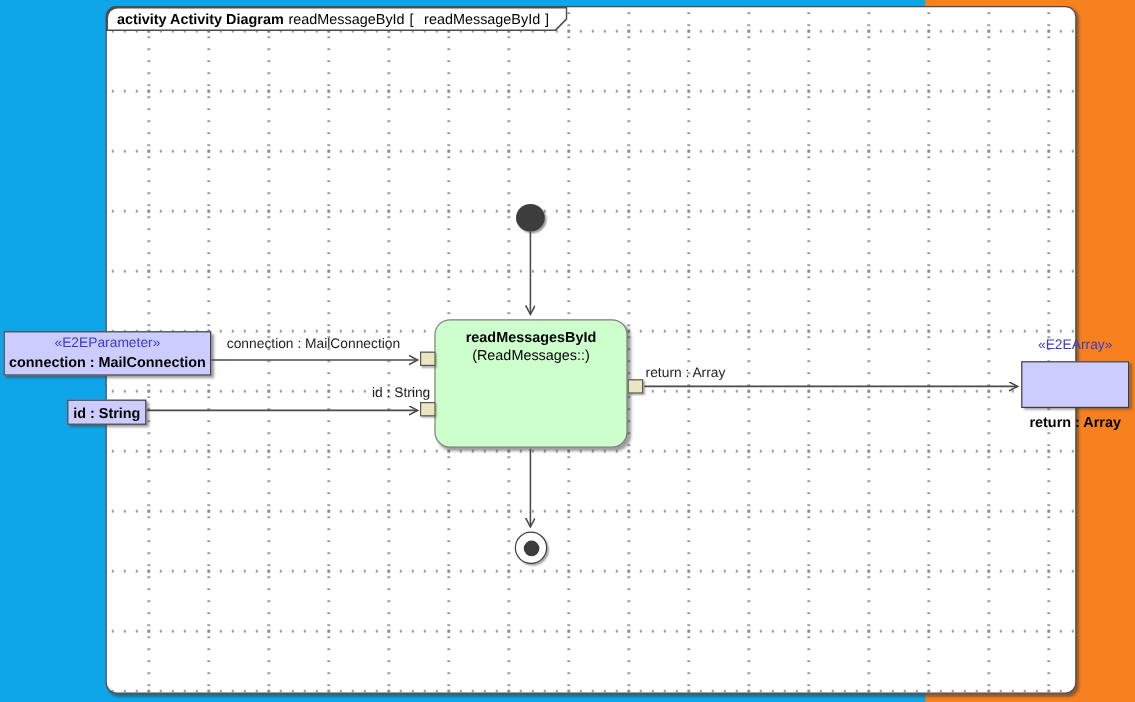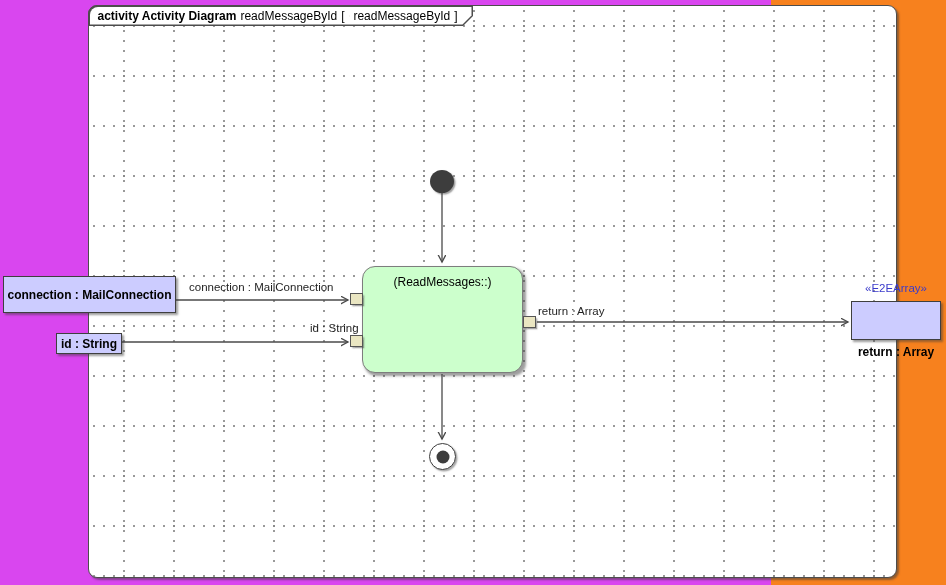--- a/index.html
+++ b/index.html
@@ -2,21 +2,21 @@
 <html><head>
 <meta charset="utf-8">
 <style>
   * { margin: 0; padding: 0; box-sizing: border-box; }
   html, body { width: 946px; height: 585px; }
   body {
     font-family: "Liberation Sans", "DejaVu Sans", sans-serif;
     background: #f7811e;
     overflow: hidden;
   }
-  #stage { position: relative; width: 771px; height: 585px; background: #d946ef; }
+  #stage { position: relative; width: 771px; height: 585px; background: #0ea5e9; }
 
   
   #canvas {
     position: absolute; left: 88px; top: 5px; width: 809px; height: 573px;
     background-color: #ffffff;
     background-image:
       radial-gradient(circle, #8a8a8a 1.1px, transparent 1.3px),
       radial-gradient(circle, #9a9a9a 0.9px, transparent 1.1px),
       radial-gradient(circle, #9a9a9a 0.9px, transparent 1.1px);
     background-size: 50px 50px, 10px 50px, 50px 10px;
@@ -140,32 +140,34 @@
         <rect x="10.5" y="9.5" width="3.5" height="2.5" fill="#f6c7a0" stroke="#c77f2a"></rect>
       </svg>
       <span class="frame-name">readMessageById</span>
       <span class="frame-name">]</span>
     </div>
   </div>
 
   <div class="initial-node"></div>
 
   <div class="action-node">
+    <div class="action-title">readMessagesById</div>
     <div class="action-sub">(ReadMessages::)</div>
   </div>
 
   <div class="pin" id="pin-connection"></div>
   <div class="pin" id="pin-id"></div>
   <div class="pin" id="pin-return"></div>
 
   <div class="edge-label" id="label-connection">connection : MailConnection</div>
   <div class="edge-label" id="label-id">id : String</div>
   <div class="edge-label" id="label-return">return : Array</div>
 
   <div class="obj-node" id="node-param-connection">
+    <div class="obj-stereotype">«E2EParameter»</div>
     <div class="obj-name">connection : MailConnection</div>
   </div>
 
   <div class="obj-node" id="node-param-id">
     <div class="obj-name">id : String</div>
   </div>
 
   <div class="obj-node" id="node-result-array">
     <div class="obj-stereotype">«E2EArray»</div>
     <div class="obj-name">return : Array</div>

